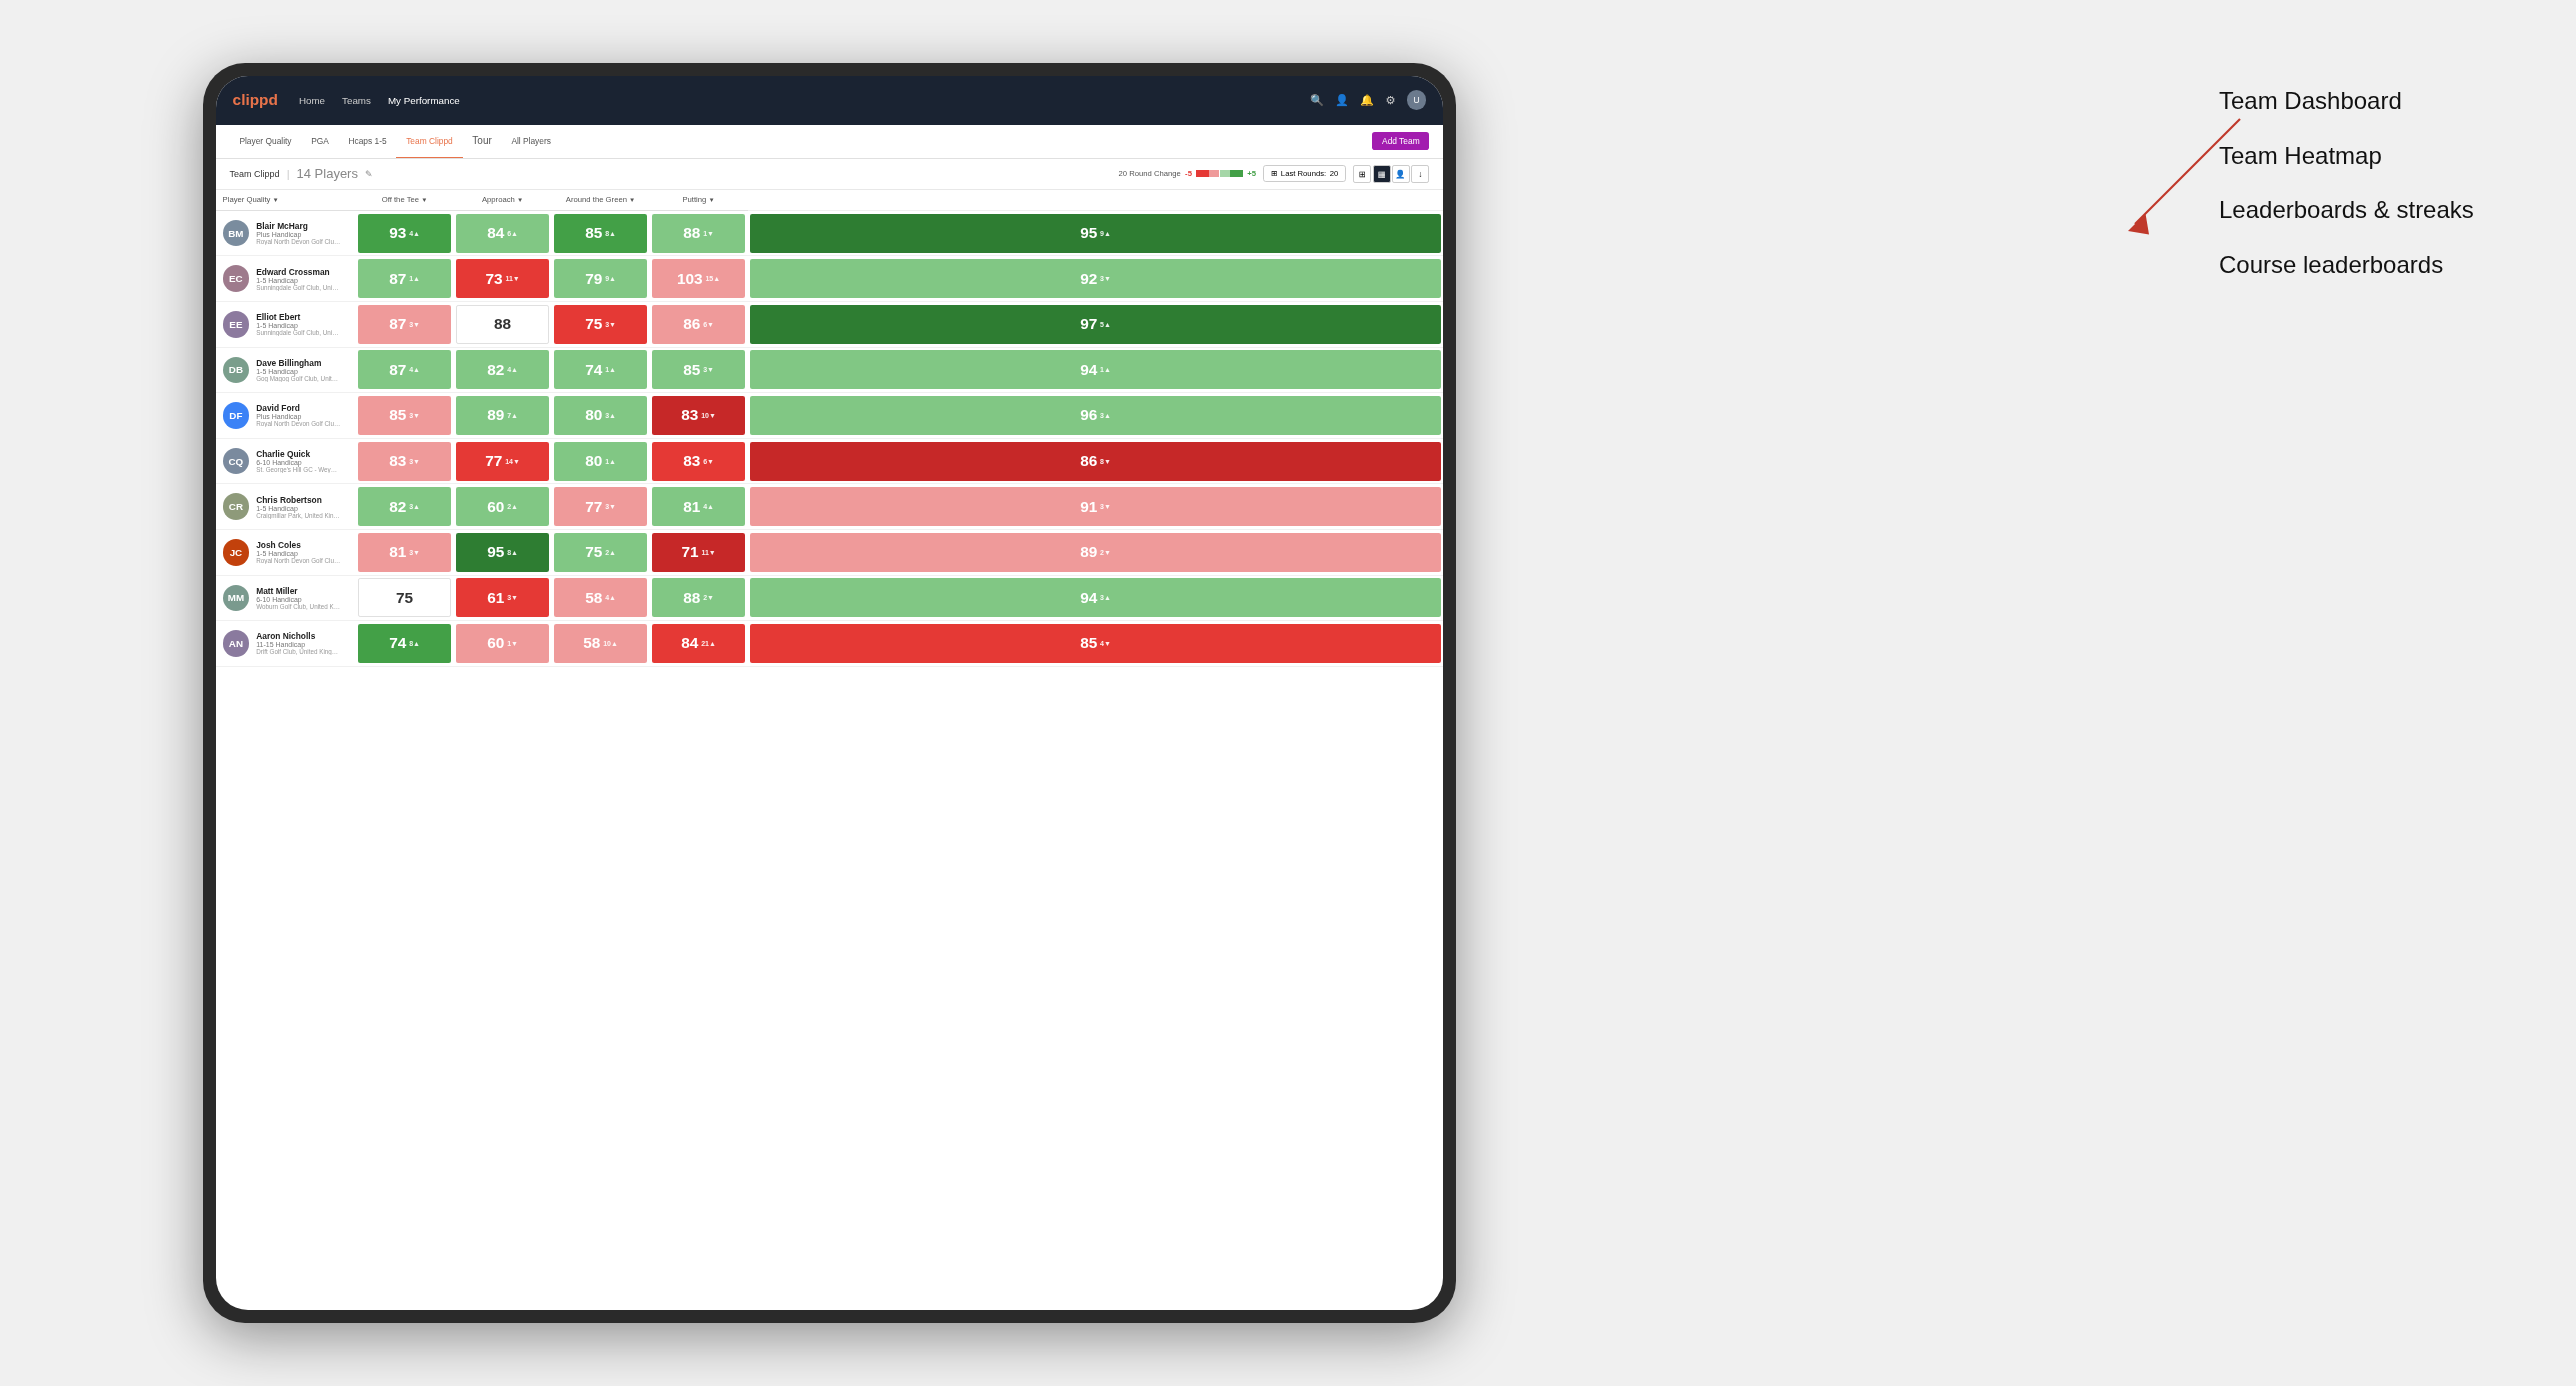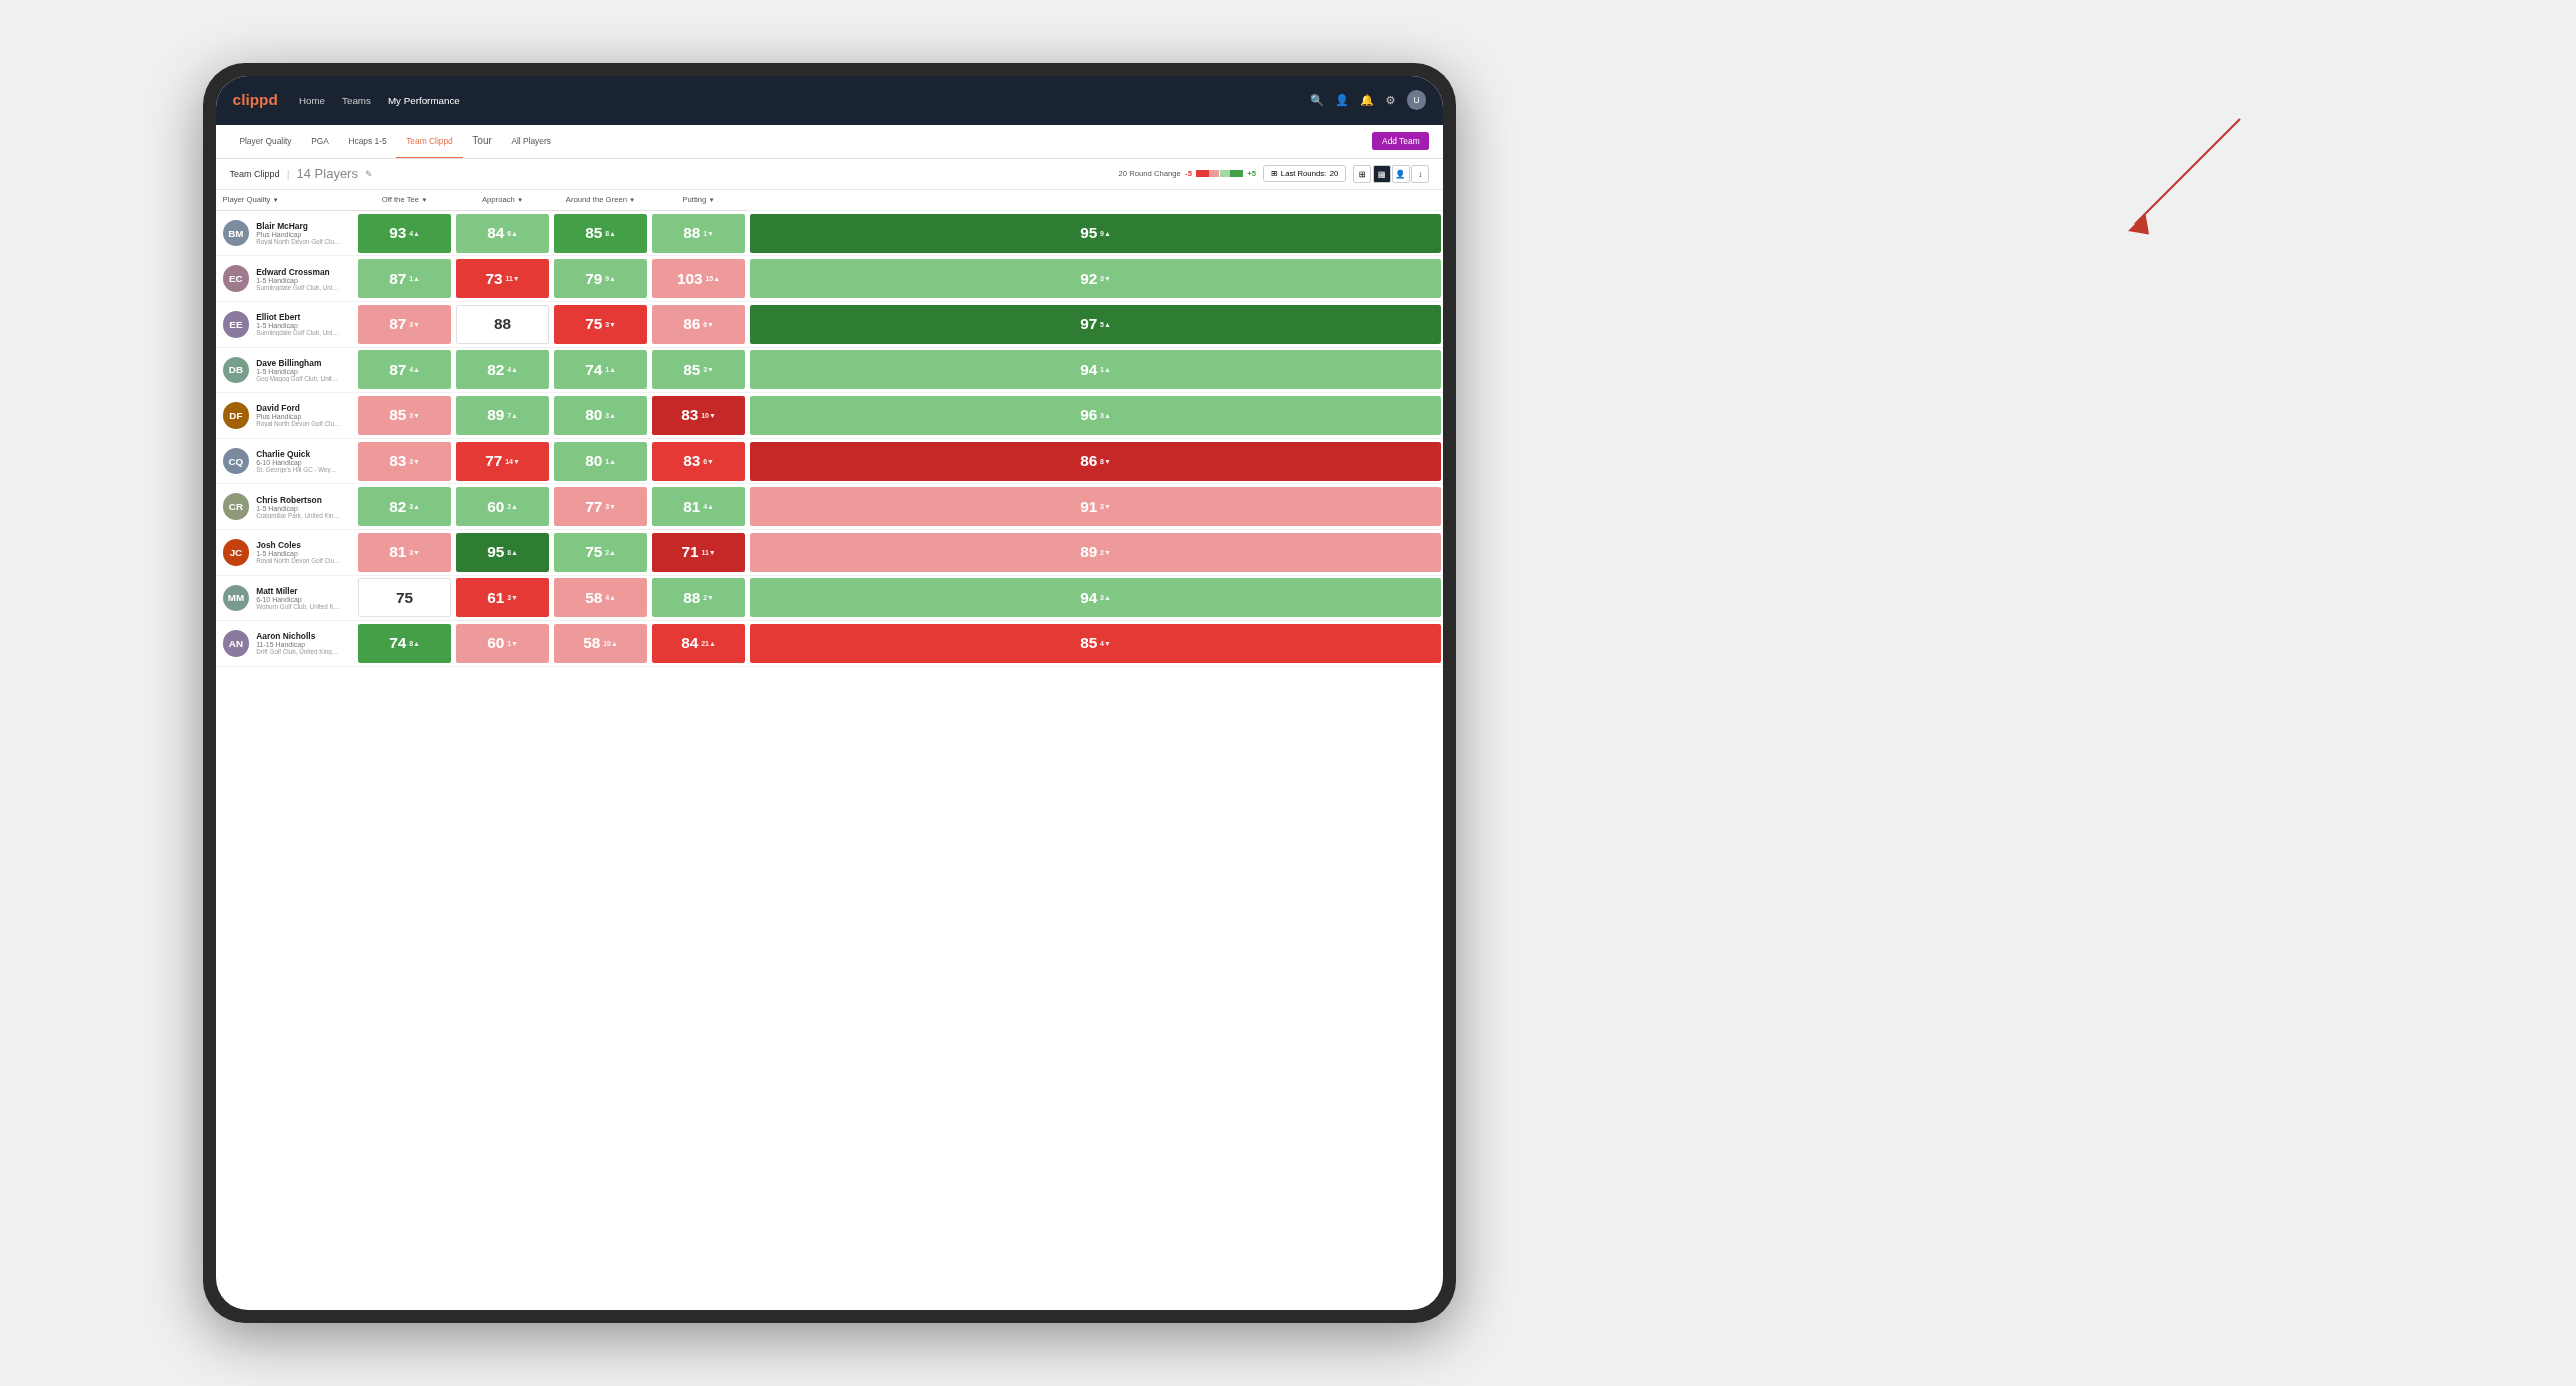--- a/index.html
+++ b/index.html
@@ -314,20 +314,26 @@
 </head>
 <body>
 
 <div class="annotation-area">
 
   <svg class="annotation-arrow" width="140" height="140" viewBox="0 0 200 200">
     <line x1="180" y1="10" x2="30" y2="160" stroke="#c0392b" stroke-width="3"></line>
     <polygon points="20,170 45,145 50,175" fill="#c0392b"></polygon>
   </svg>
 
+  <div class="annotation-items">
+    <div class="annotation-item">Team Dashboard</div>
+    <div class="annotation-item">Team Heatmap</div>
+    <div class="annotation-item">Leaderboards &amp; streaks</div>
+    <div class="annotation-item">Course leaderboards</div>
+  </div>
 </div>
 
 <div class="tablet-frame">
   <div class="tablet-screen">
 
     <div class="nav-bar">
       <div class="nav-logo">clippd</div>
       <div class="nav-links">
         <span class="nav-link">Home</span>
         <span class="nav-link">Teams</span>
@@ -575,21 +581,21 @@
               <td class="score-cell">
       <div class="score-box" style="background:#81c784; color:#fff; ">
         <span style="font-size:15.4px; font-weight:700;">94</span>
         <span style="font-size:7px; color:rgba(255,255,255,0.9);">1▲</span>
       </div>
     </td>
             </tr>
             <tr>
               <td>
     <div class="player-cell">
-      <div class="player-avatar" style="background:#a16207">DF</div>
+      <div class="player-avatar" style="background:#3b82f6">DF</div>
       <div class="player-info">
         <span class="player-name">David Ford</span>
         <span class="player-handicap">Plus Handicap</span>
         <span class="player-club">Royal North Devon Golf Club, United Kingdom</span>
       </div>
     </div>
   </td>
               <td class="score-cell">
       <div class="score-box" style="background:#ef9a9a; color:#fff; ">
         <span style="font-size:15.4px; font-weight:700;">85</span>

